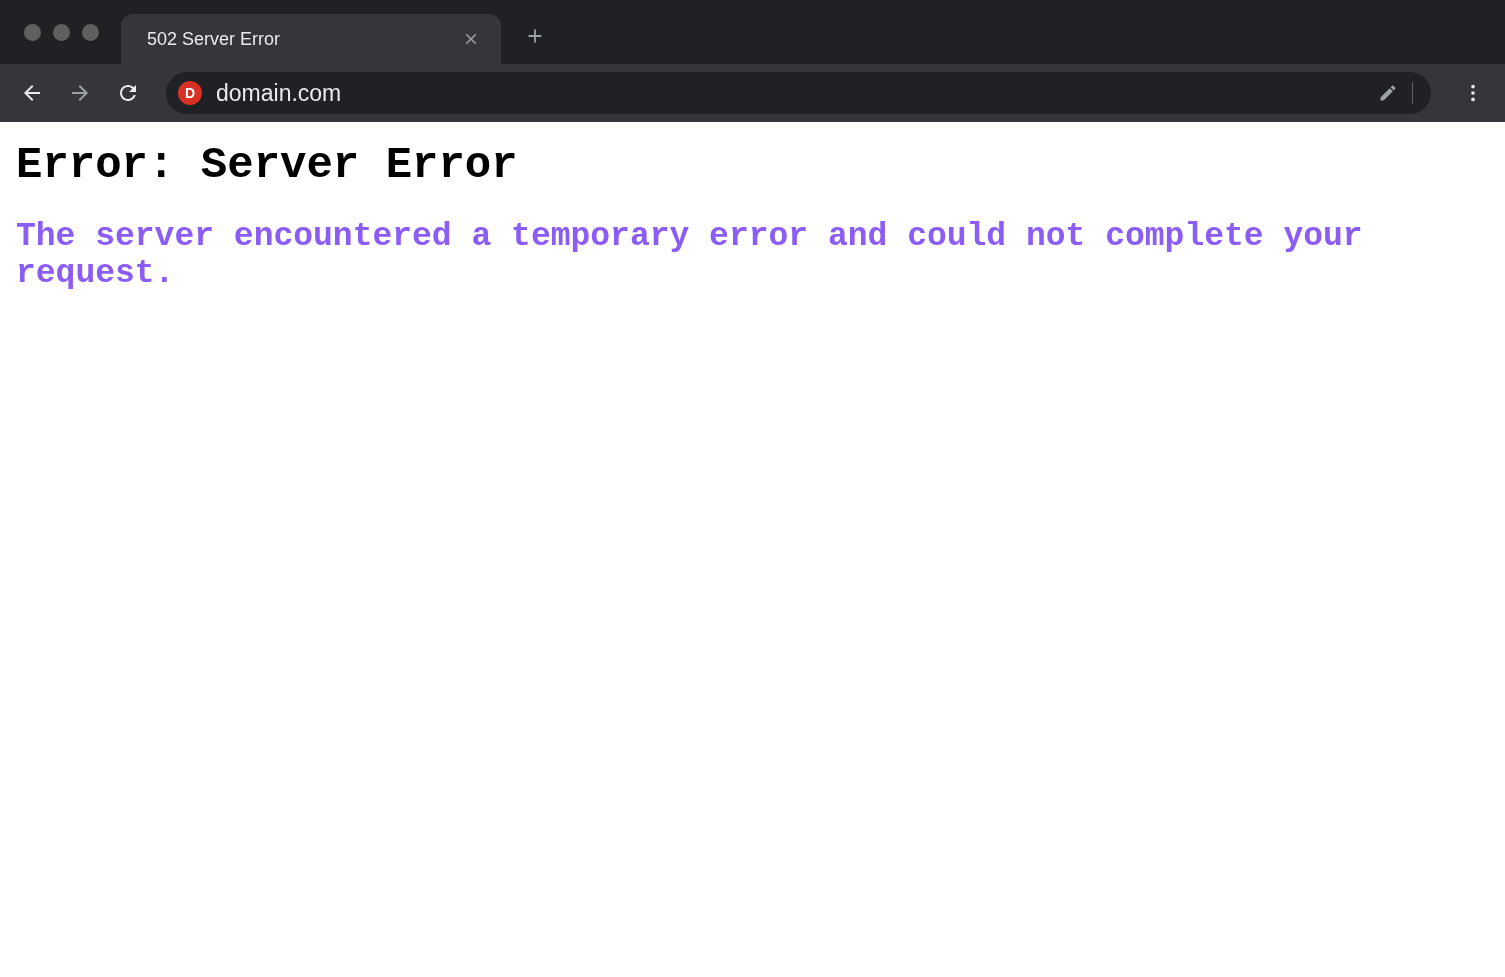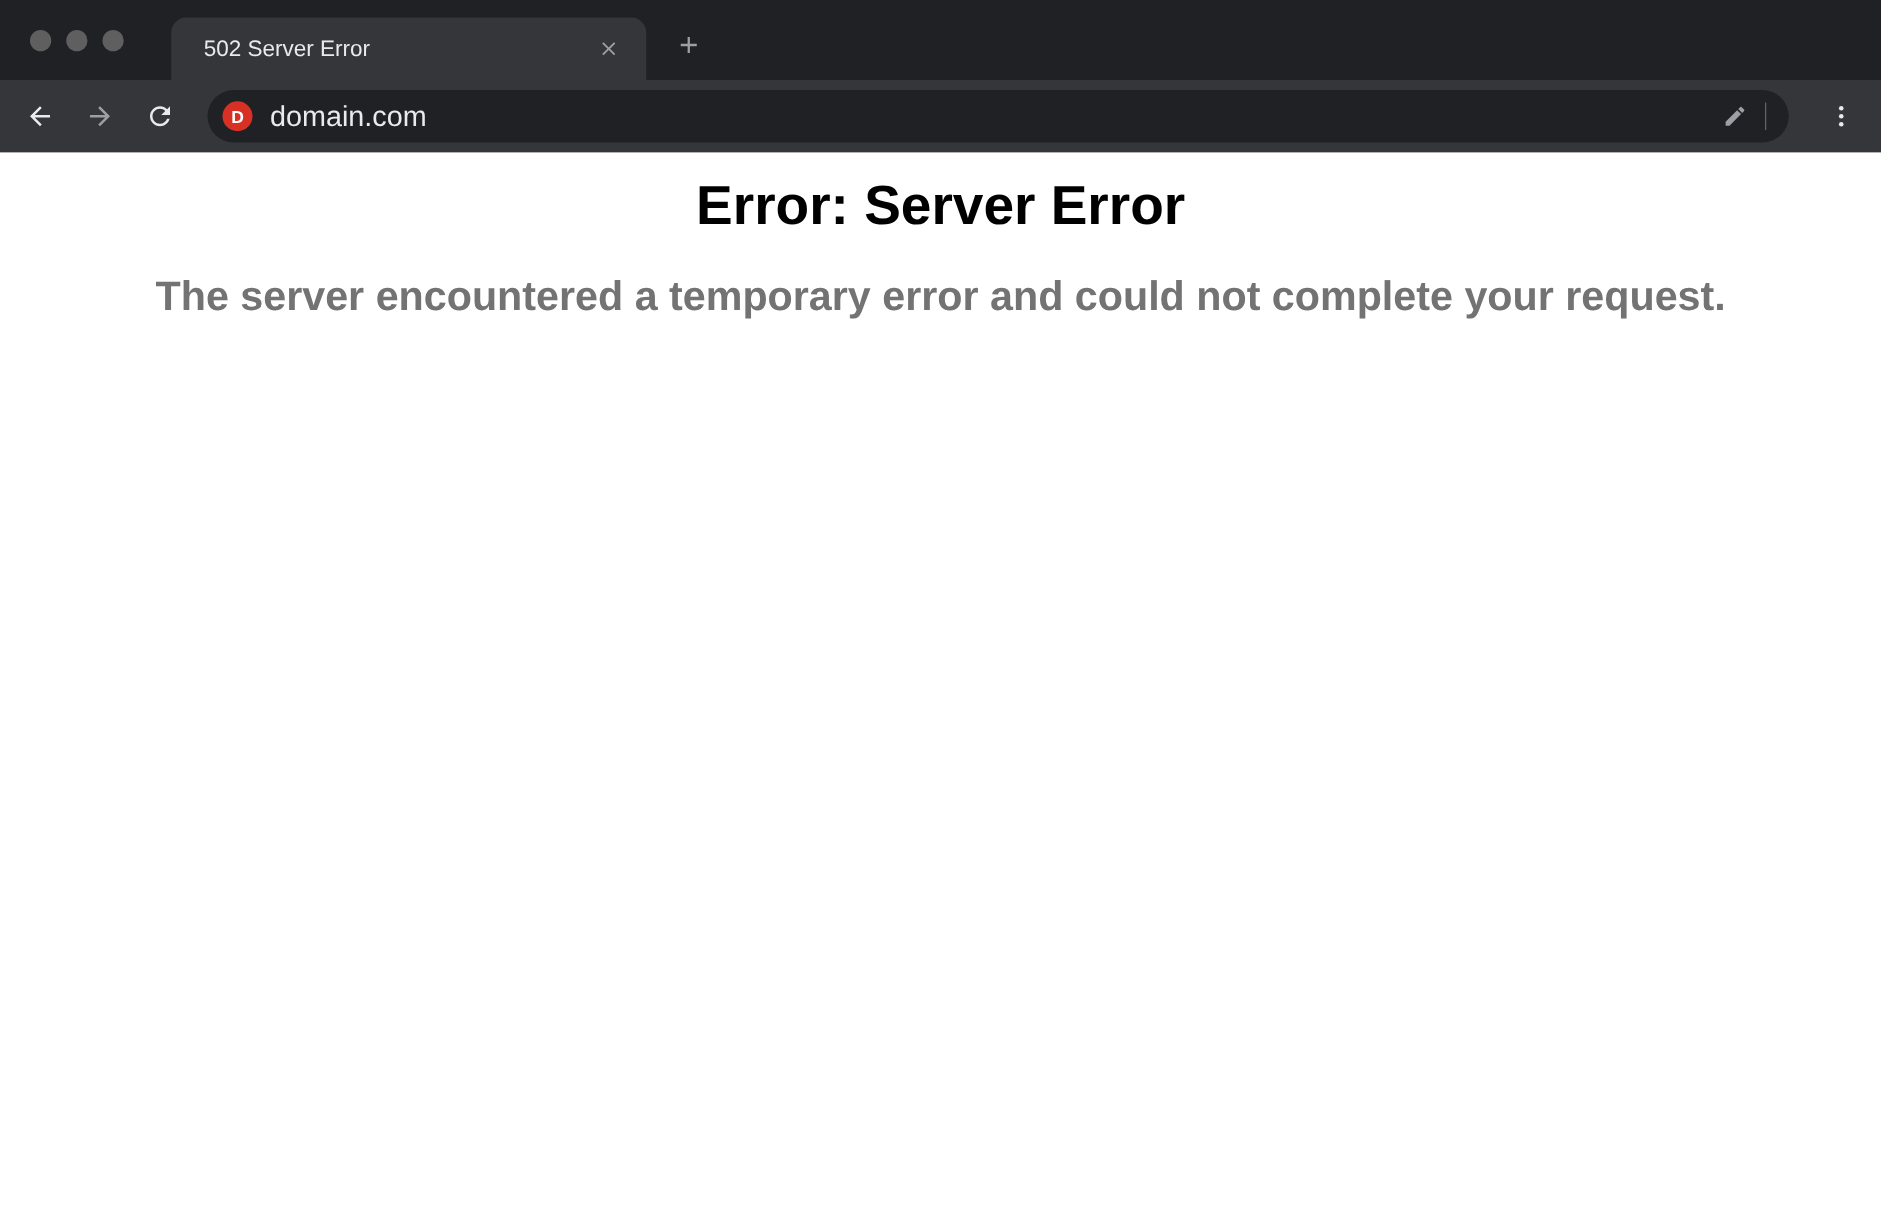--- a/index.html
+++ b/index.html
@@ -38,21 +38,21 @@
       background: #5f5f5f;
     }
     .tab {
       display: flex;
       align-items: center;
       justify-content: space-between;
       background: #35363a;
       height: 50px;
       border-radius: 12px 12px 0 0;
       padding: 0 18px 0 26px;
-      margin-left: 24px;
+      margin-left: 8px;
       min-width: 380px;
       margin-top: 14px;
       position: relative;
     }
     .tab-title {
       color: #e8eaed;
       font-size: 18px;
       font-weight: 400;
     }
     .tab-close {
@@ -166,34 +166,33 @@
       cursor: pointer;
       margin-left: 6px;
     }
     .menu-btn svg {
       width: 22px;
       height: 22px;
     }
     .page-content {
       padding: 18px 16px;
       background: #fff;
-      font-family: Liberation Sans, sans-serif;
-      text-align: center;
+      font-family: Liberation Mono, monospace;
     }
     .page-content h1 {
       font-size: 44px;
       font-weight: bold;
       margin-bottom: 28px;
       color: #000;
     }
     .page-content h2 {
       font-size: 33px;
       font-weight: bold;
       margin-bottom: 34px;
-      color: #737373;
+      color: #8b5cf6;
     }
   </style>
 </head>
 <body>
 
 <div class="browser-chrome">
   <div class="tab-strip">
     <div class="traffic-lights">
       <div class="traffic-light"></div>
       <div class="traffic-light"></div>

